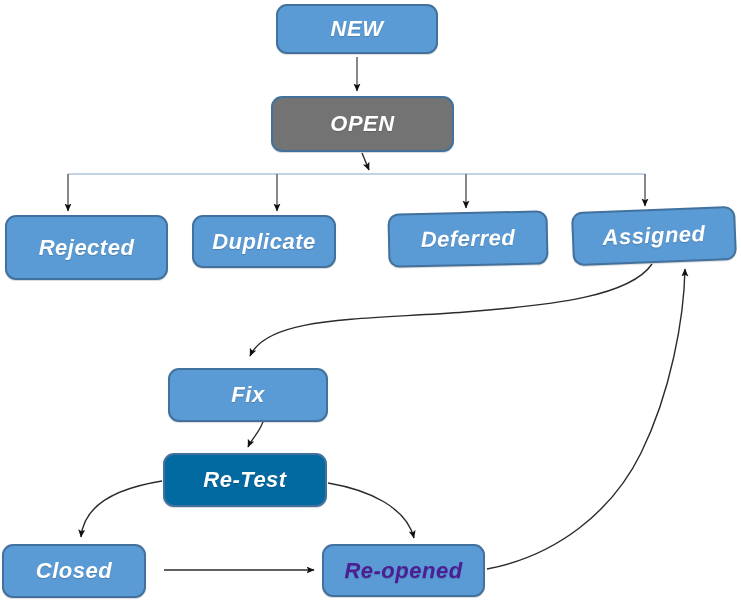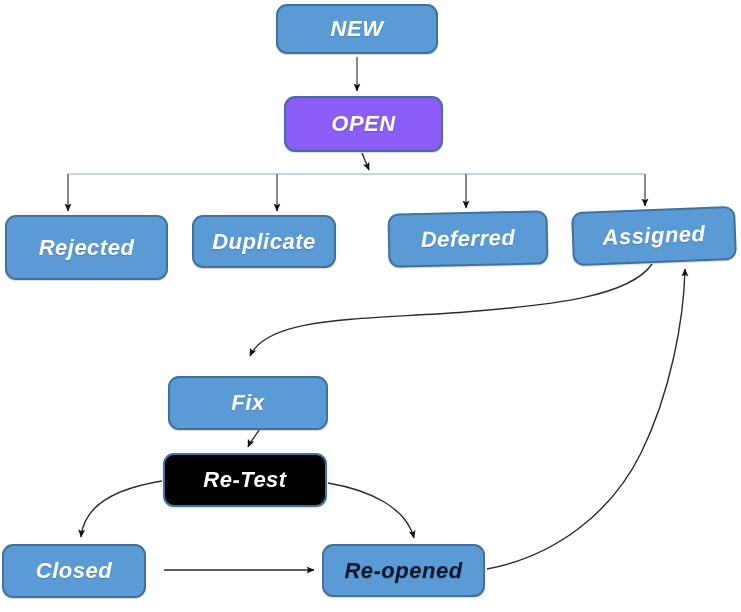--- a/index.html
+++ b/index.html
@@ -51,41 +51,41 @@
         <path d="M162,481 C118,488 84,504 81,537" fill="none" stroke="#2b2b2b" stroke-width="1.4" marker-end="url(#arrowhead)"></path>
         <path d="M328,483 C369,490 406,507 414,538" fill="none" stroke="#2b2b2b" stroke-width="1.4" marker-end="url(#arrowhead)"></path>
         <path d="M164,570 L314,570" fill="none" stroke="#2b2b2b" stroke-width="1.4" marker-end="url(#arrowhead)"></path>
         <path d="M487,569 C556,556 612,512 641,453 C671,392 684,318 685,269" fill="none" stroke="#2b2b2b" stroke-width="1.4" marker-end="url(#arrowhead)"></path>
       </g>
   </svg>
   <div id="nodes">
       <div class="node" style="left: 276px; top: 4px; width: 162px; height: 50px; background: rgb(91, 155, 213); border-color: rgb(65, 113, 156);">
         <span class="label" style="color: rgb(255, 255, 255);">NEW</span>
       </div>
-      <div class="node" style="left: 284px; top: 96px; width: 159px; height: 56px; background: #8b5cf6; border-color: rgb(65, 113, 156);">
+      <div class="node" style="left: 271px; top: 96px; width: 183px; height: 56px; background: #737373; border-color: rgb(65, 113, 156);">
         <span class="label" style="color: rgb(255, 255, 255);">OPEN</span>
       </div>
       <div class="node" style="left: 5px; top: 215px; width: 163px; height: 65px; background: rgb(91, 155, 213); border-color: rgb(65, 113, 156);">
         <span class="label" style="color: rgb(255, 255, 255);">Rejected</span>
       </div>
       <div class="node" style="left: 192px; top: 215px; width: 144px; height: 53px; background: rgb(91, 155, 213); border-color: rgb(65, 113, 156);">
         <span class="label" style="color: rgb(255, 255, 255);">Duplicate</span>
       </div>
       <div class="node" style="left: 388px; top: 212px; width: 160px; height: 54px; background: rgb(91, 155, 213); border-color: rgb(65, 113, 156); transform: rotate(-1.2deg);">
         <span class="label" style="color: rgb(255, 255, 255);">Deferred</span>
       </div>
       <div class="node" style="left: 572px; top: 209px; width: 164px; height: 54px; background: rgb(91, 155, 213); border-color: rgb(65, 113, 156); transform: rotate(-2.2deg);">
         <span class="label" style="color: rgb(255, 255, 255);">Assigned</span>
       </div>
-      <div class="node" style="left: 168px; top: 376px; width: 160px; height: 54px; background: rgb(91, 155, 213); border-color: rgb(65, 113, 156);">
+      <div class="node" style="left: 168px; top: 368px; width: 160px; height: 54px; background: rgb(91, 155, 213); border-color: rgb(65, 113, 156);">
         <span class="label" style="color: rgb(255, 255, 255);">Fix</span>
       </div>
-      <div class="node" style="left: 163px; top: 453px; width: 164px; height: 54px; background: #000000; border-color: rgb(65, 113, 156); align-items: center;">
+      <div class="node" style="left: 163px; top: 453px; width: 164px; height: 54px; background: #0369a1; border-color: rgb(65, 113, 156); align-items: center;">
         <span class="label" style="color: rgb(255, 255, 255);">Re-Test</span>
       </div>
       <div class="node" style="left: 2px; top: 544px; width: 144px; height: 54px; background: rgb(91, 155, 213); border-color: rgb(65, 113, 156);">
         <span class="label" style="color: rgb(255, 255, 255);">Closed</span>
       </div>
       <div class="node" style="left: 322px; top: 544px; width: 163px; height: 53px; background: rgb(91, 155, 213); border-color: rgb(65, 113, 156);">
-        <span class="label" style="color: #0f172a;">Re-opened</span>
+        <span class="label" style="color: #4c1d95;">Re-opened</span>
       </div>
     </div>
 </div>
 
 </body></html>

